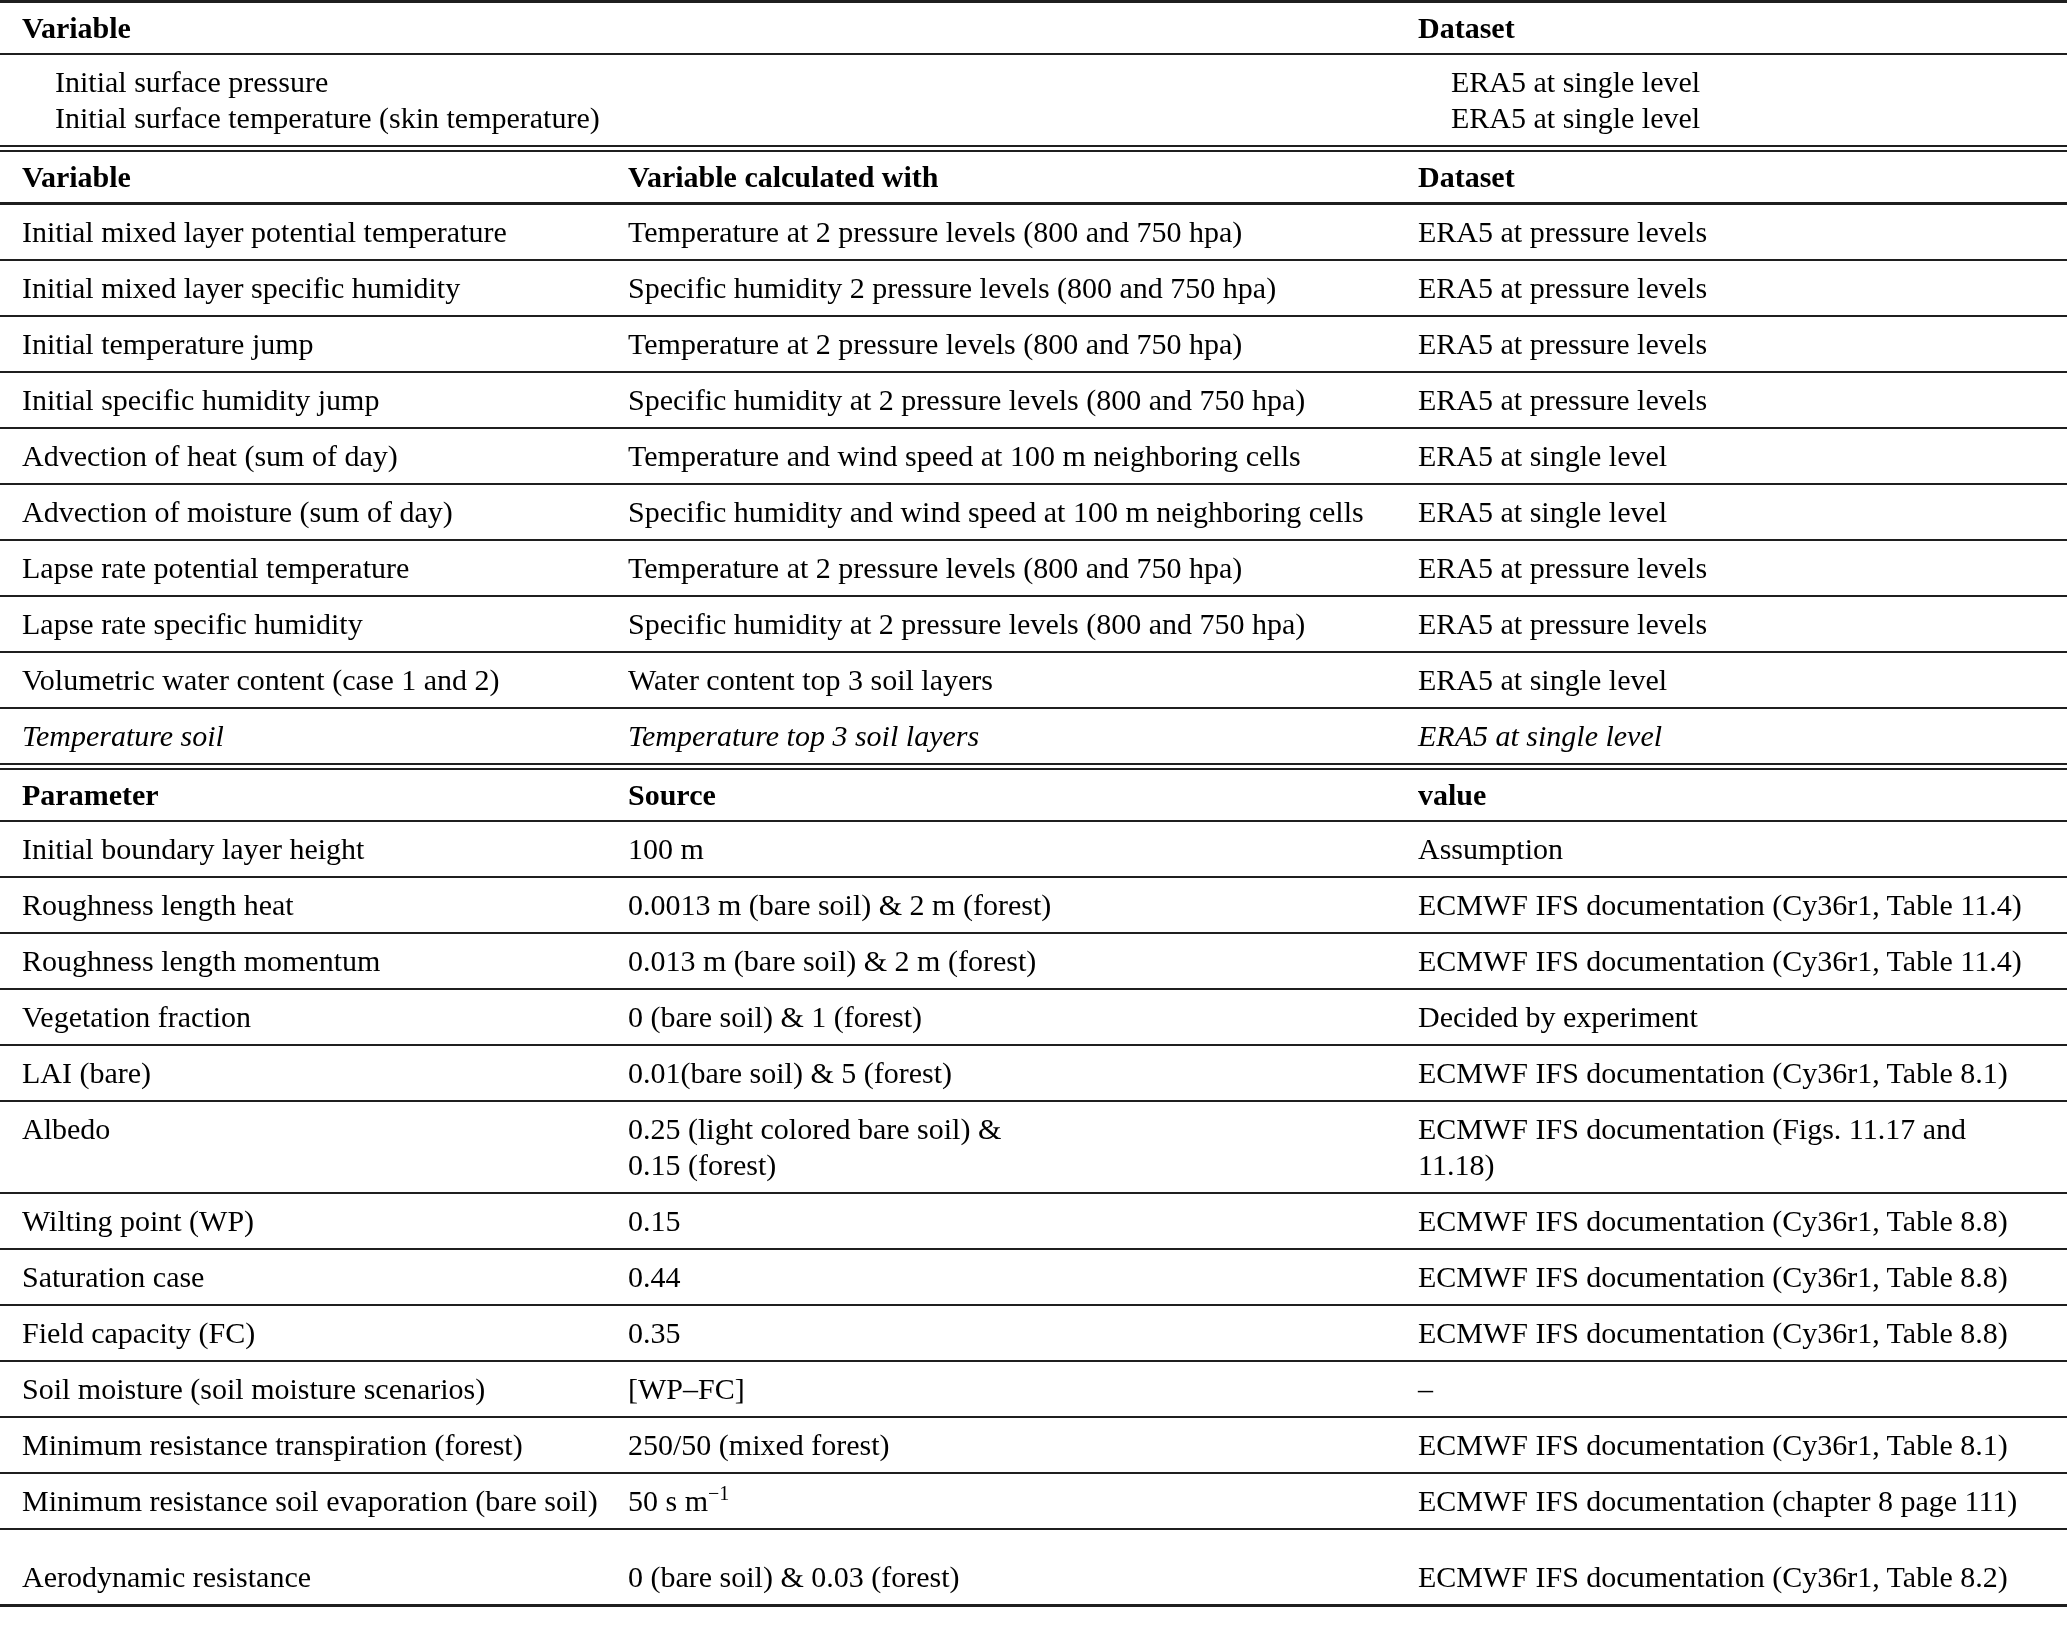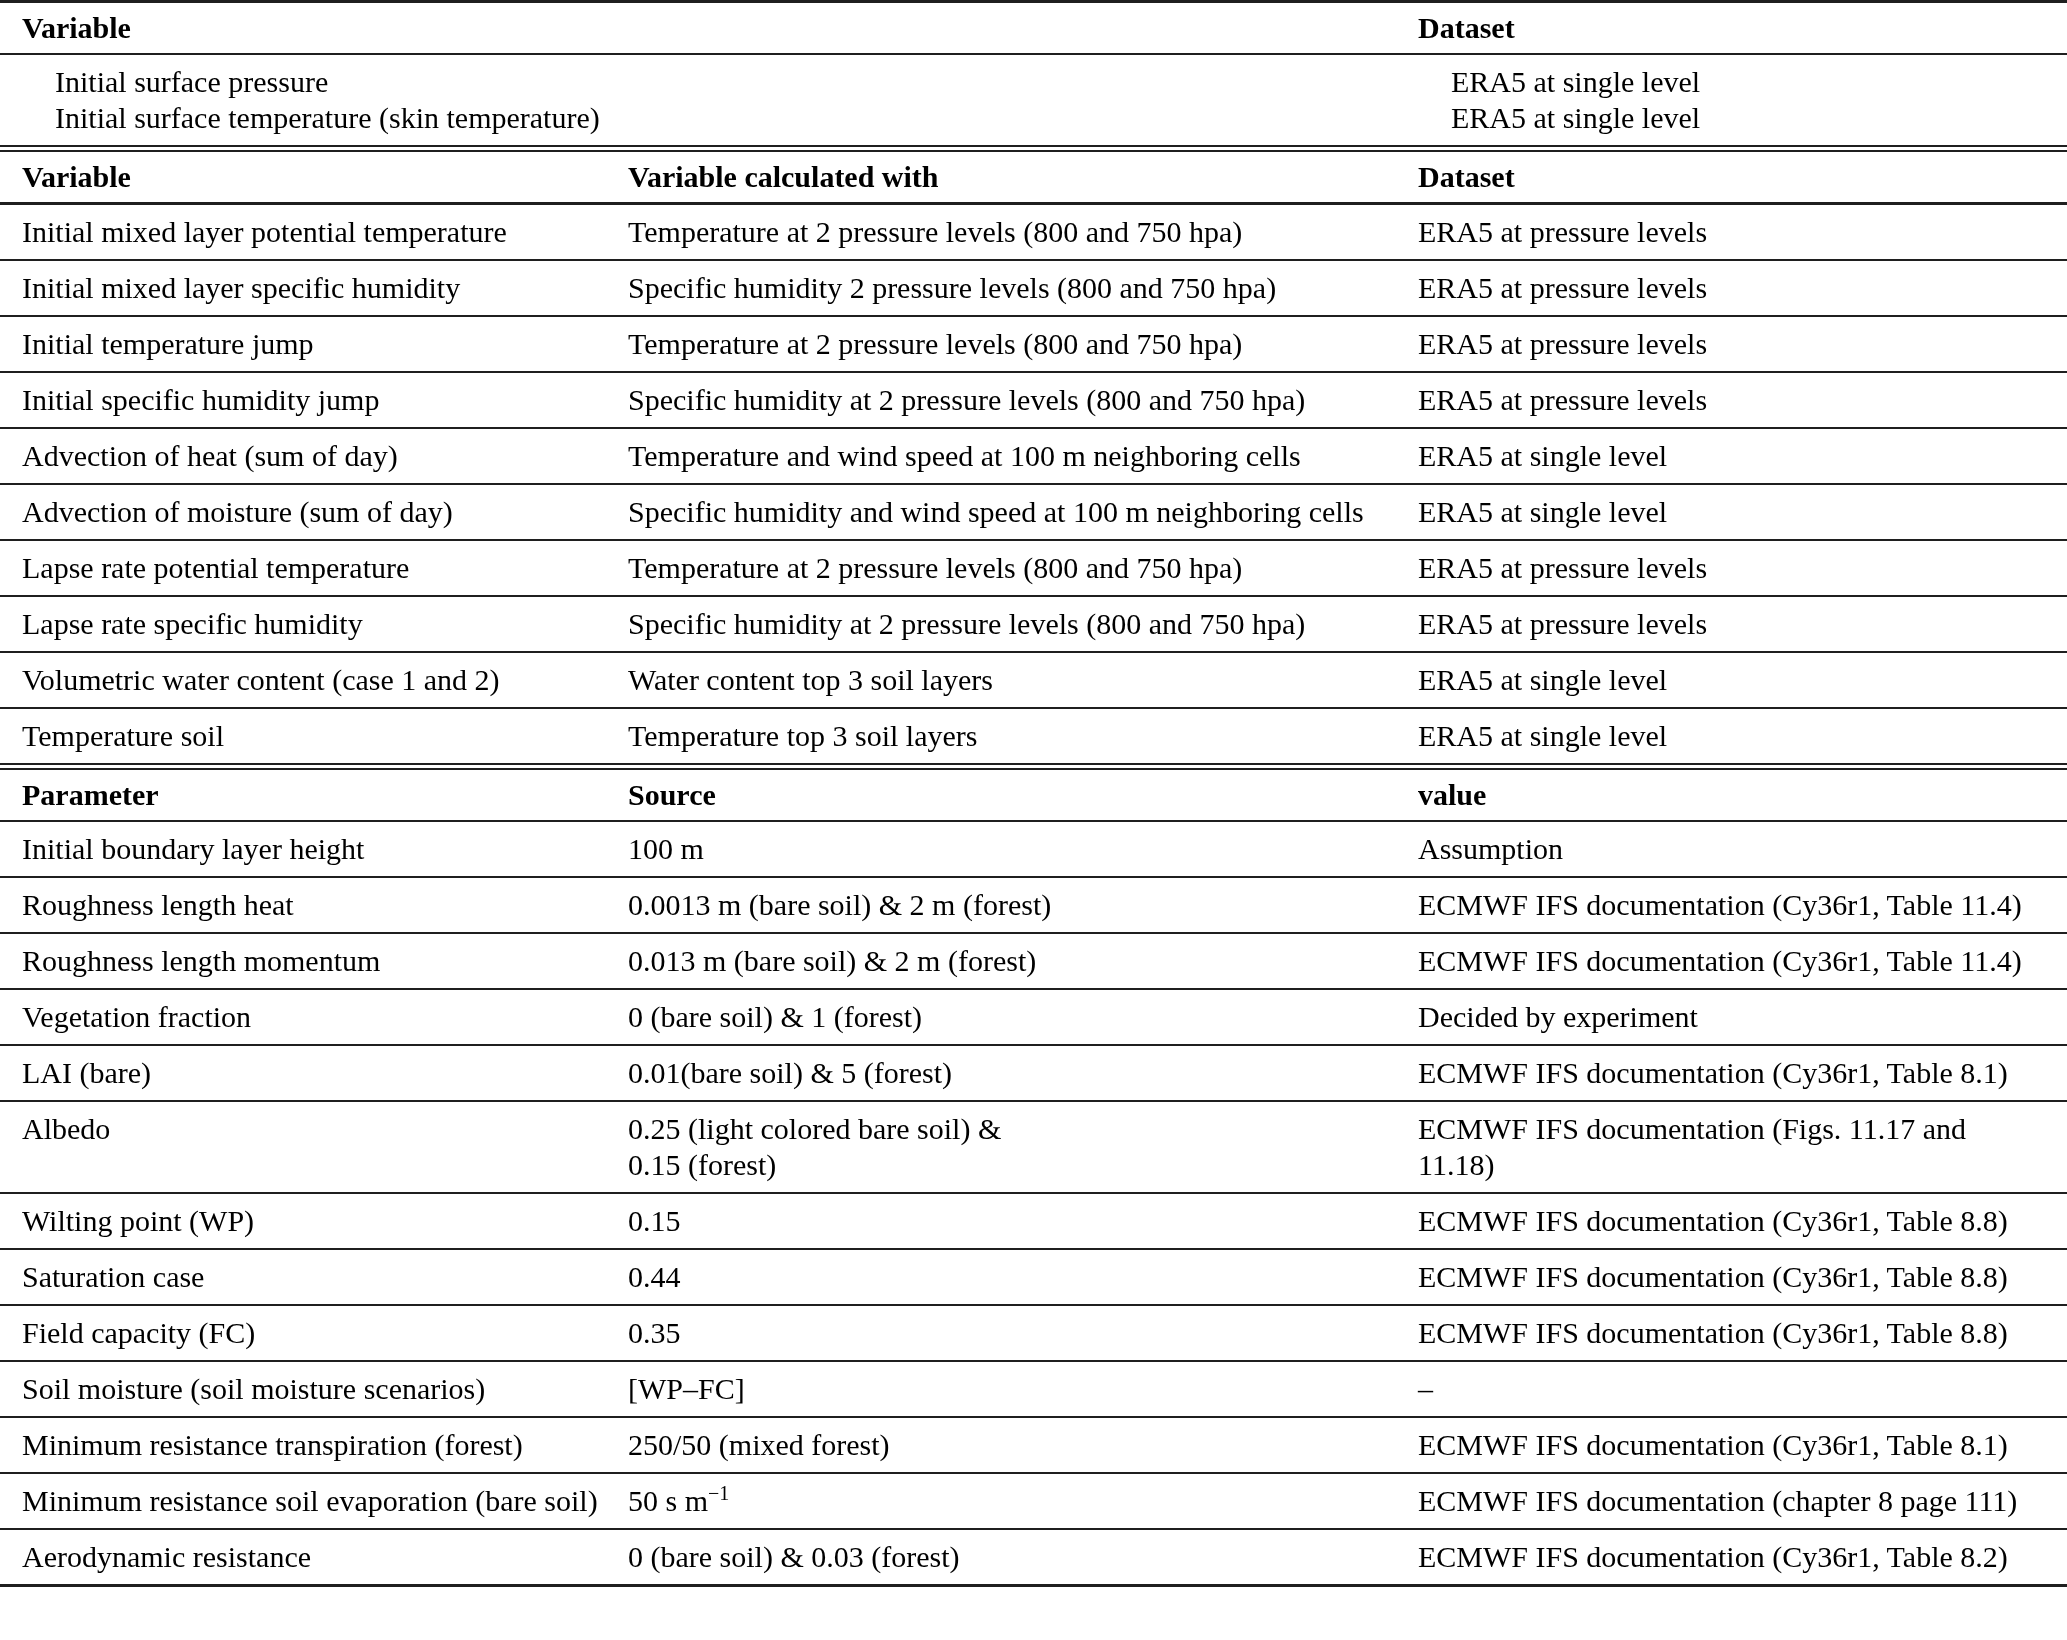--- a/index.html
+++ b/index.html
@@ -22,22 +22,22 @@
     grid-template-columns:606px 790px 1fr;
     box-sizing:border-box;
     border-bottom:2px solid var(--rule);
     padding:9px 0 9px 22px;
     line-height:36px;
   }
   .head{padding:7px 0 7px 22px;font-weight:bold;}
   .head-b{border-bottom-width:3px;}
   .head-c{font-weight:bold;}
   .row-a{border-bottom:none;margin-left:33px;}
-  #rows-b .row:last-child{border-bottom:none;}
-  #rows-c .row:last-child{border-bottom-width:3px;}
+  #rows-b .row:last-child{border-bottom:none;font-style:italic;}
+  #rows-c .row:last-child{border-bottom-width:3px;margin-top:20px;}
   .cell{padding-right:18px;}
   sup{font-size:20px;line-height:0;}
 </style>
 </head>
 <body>
 
 <div>
 
   <div class="rule-top"></div>
 

